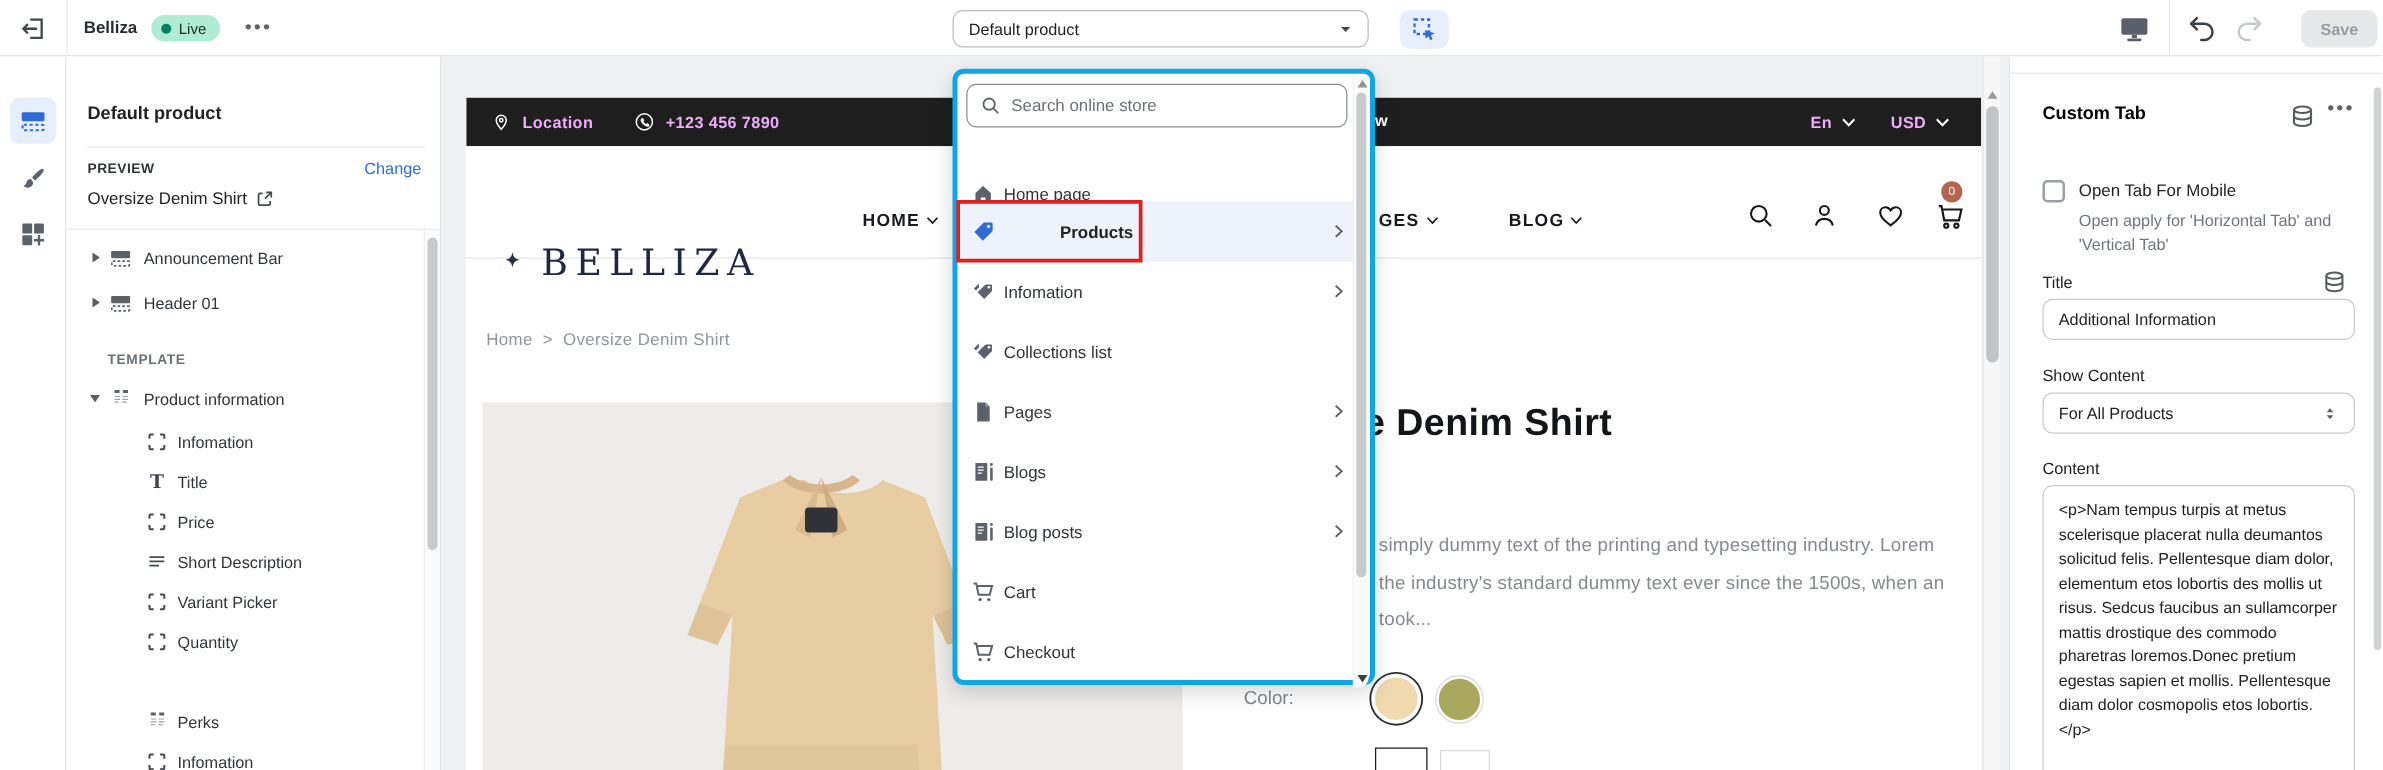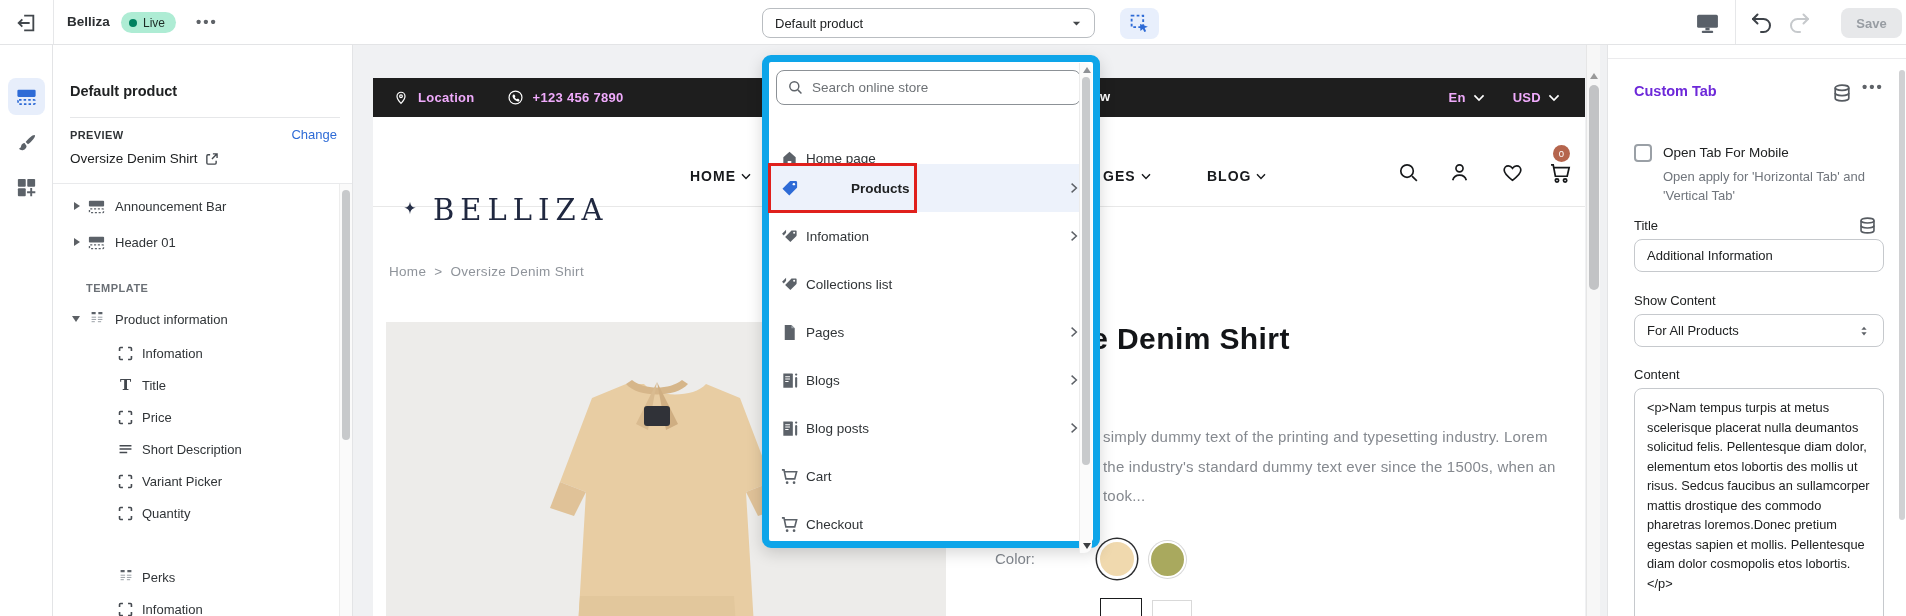--- a/index.html
+++ b/index.html
@@ -74,40 +74,40 @@
   .swatch1 { left:724px; top:461px; width:40px; height:40px; border:3px solid #fff; box-shadow:0 0 0 1.5px #2c2d2f; }
   .swatch2 { left:776px; top:463px; width:37px; height:37px; border:2px solid #fff; box-shadow:0 0 0 1px #d8d8d8; }
   .sizebox { position:absolute; width:42px; height:40px; background:#fff; cursor:pointer; }
   .sizebox.b1 { left:727px; top:520px; border:1.5px solid #1a1b1d; }
   .sizebox.b2 { left:779px; top:522px; width:40px; border:1px solid #d9d9d9; }
   .pv-scroll { position:absolute; left:1233px; top:0; width:14px; height:571px; background:#f7f7f7; border-left:1px solid #e6e6e6; }
   .pv-thumb { position:absolute; left:2px; top:40px; width:10px; height:205px; background:#c2c3c5; border-radius:5px; cursor:pointer; }
   .pv-up { position:absolute; left:3px; top:28px; width:0; height:0; border-left:4px solid transparent; border-right:4px solid transparent; border-bottom:6px solid #9a9a9a; }
 
   
-  .dropdown { position:absolute; left:762px; top:55px; width:338px; height:493px; background:#fff; border:7px solid #0ea5e9; border-radius:9px; box-shadow:0 5px 16px rgba(0,0,0,.16); z-index:45; }
+  .dropdown { position:absolute; left:762px; top:55px; width:338px; height:493px; background:#fff; border:4px solid #0ea5e9; border-radius:9px; box-shadow:0 5px 16px rgba(0,0,0,.16); z-index:45; }
   .dd-search { position:absolute; left:7px; top:8px; width:305px; height:35px; border:1px solid #8c9196; border-radius:8px; display:flex; align-items:center; padding:0 10px; gap:8px; background:#fff; }
   .dd-search input { border:none; outline:none; flex:1; font-size:13.5px; color:#202223; font-family:"Liberation Sans",sans-serif; }
   .dd-search input::placeholder { color:#6d7175; }
   .dd-item { position:absolute; left:1px; width:322px; height:48px; display:flex; align-items:center; cursor:pointer; }
   .dd-item.hl { background:#edf2fb; }
   .dd-ic { position:absolute; left:10px; width:19px; height:19px; }
   .dd-label { position:absolute; left:36px; font-size:13.5px; color:#303437; }
   .dd-item.hl .dd-label { font-weight:700; color:#202223;margin-left:45px; }
   .dd-chev { position:absolute; left:296px; width:16px; height:16px; }
   .red-box { position:absolute; left:-1px; top:101px; width:149px; height:50px; border:3px solid #e0201c; z-index:46; pointer-events:none; }
   .dd-scroll { position:absolute; right:1px; top:1px; width:13px; height:490px; background:#fbfbfb; border-left:1px solid #ececec; border-radius:0 8px 8px 0; }
   .dd-thumb { position:absolute; left:2px; top:14px; width:8px; height:388px; background:#c8cacc; border-radius:4px; cursor:pointer; }
   .dd-up { position:absolute; left:2.5px; top:4px; width:0; height:0; border-left:4px solid transparent; border-right:4px solid transparent; border-bottom:6px solid #8f9296; }
   .dd-down { position:absolute; left:2.5px; bottom:4px; width:0; height:0; border-left:4px solid transparent; border-right:4px solid transparent; border-top:6px solid #3c3f42; }
 
   
   .right-panel { position:absolute; left:1607px; top:45px; width:299px; height:571px; background:#fff; border-left:1px solid #e3e4e6; overflow:hidden; z-index:30; }
   .rp-hairline { position:absolute; left:0; top:13px; width:299px; height:1px; background:#ebebed; }
-  .rp-title { position:absolute; left:26px; top:38px; font-size:14.5px; font-weight:700; color:#6d28d9; }
+  .rp-title { position:absolute; left:26px; top:38px; font-size:14.5px; font-weight:700; color:#000000; }
   .rp-dbicon1 { position:absolute; left:224px; top:38px; width:20px; height:20px; cursor:pointer; }
   .rp-dots { position:absolute; left:254px; top:33px; font-size:15px; letter-spacing:2px; color:#5f6368; font-weight:700; cursor:pointer; }
   .rp-checkbox { position:absolute; left:26px; top:99px; width:18px; height:18px; border:2px solid #9aa0a6; border-radius:4px; background:#fff; cursor:pointer; }
   .rp-cb-label { position:absolute; left:55px; top:100px; font-size:13.5px; color:#202223; }
   .rp-cb-help { position:absolute; left:55px; top:122px; width:238px; font-size:13px; line-height:19px; color:#70757c; }
   .rp-field-label { position:absolute; left:26px; font-size:13px; color:#202223; }
   .rp-dbicon2 { position:absolute; left:250px; top:171px; width:19px; height:19px; cursor:pointer; }
   .rp-input { position:absolute; left:26px; top:194px; width:250px; height:33px; border:1px solid #c6c9cd; border-radius:8px; padding:0 12px; font-size:13px; color:#202223; font-family:"Liberation Sans",sans-serif; }
   .rp-select { position:absolute; left:26px; top:269px; width:250px; height:33px; border:1px solid #c6c9cd; border-radius:8px; display:flex; align-items:center; padding:0 12px; font-size:13px; color:#202223; cursor:pointer; }
   .rp-select .val { flex:1; }

